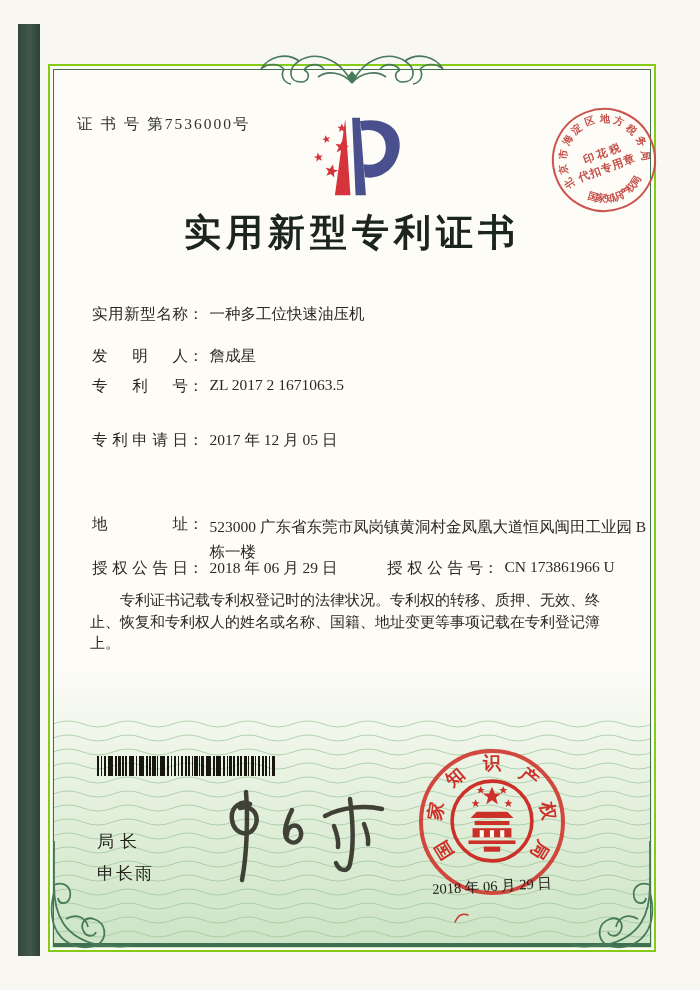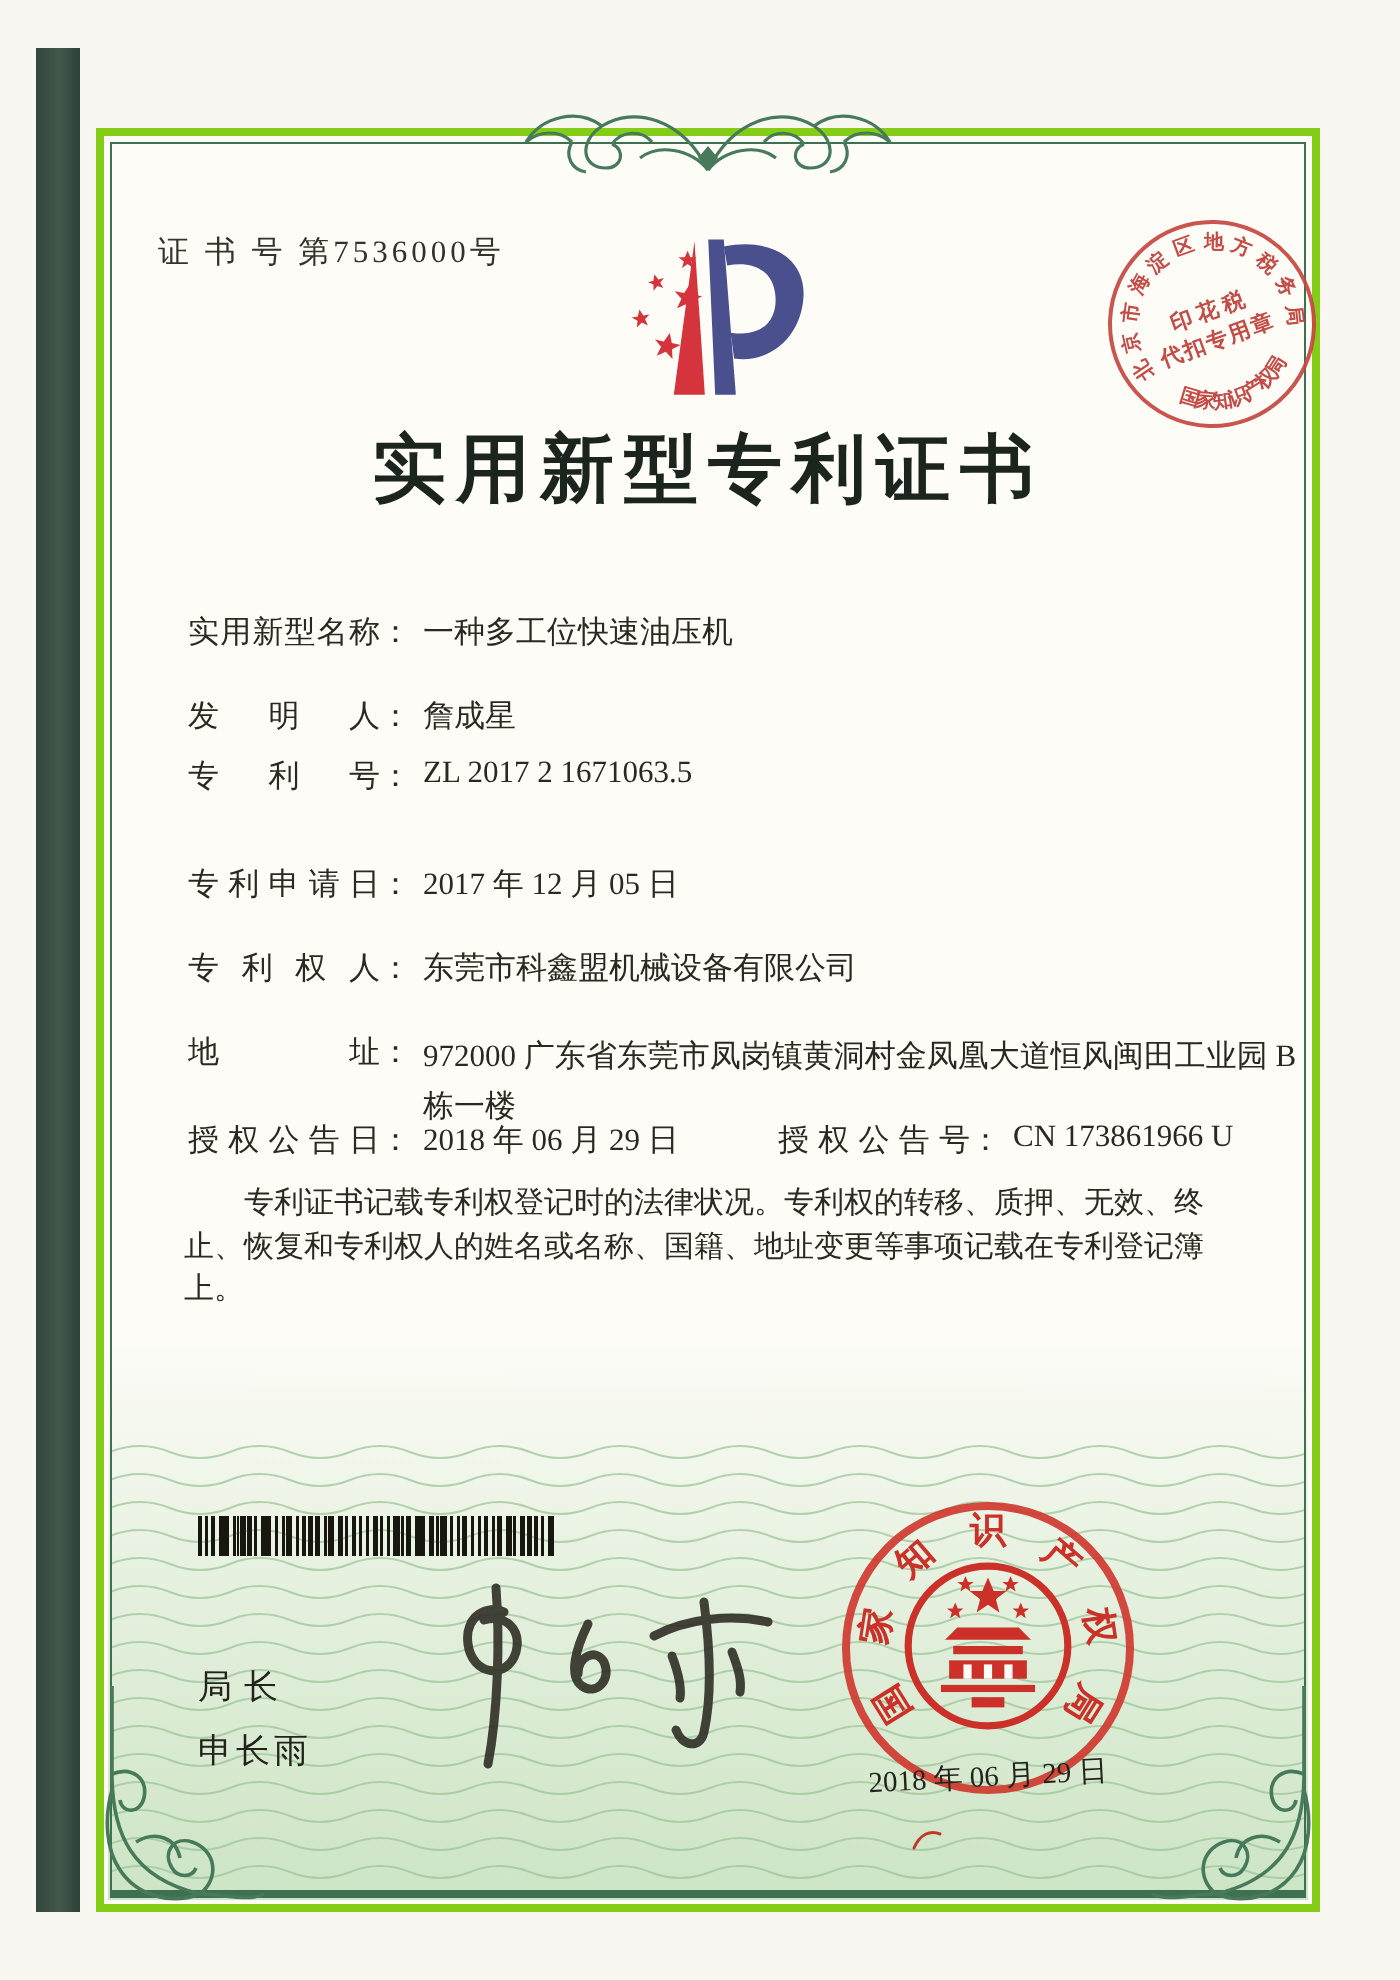--- a/index.html
+++ b/index.html
@@ -5,21 +5,21 @@
   html,body{margin:0;padding:0;}
   body{
     width:700px;height:990px;position:relative;overflow:hidden;
     background:#f8f7f1;
     font-family:"Liberation Serif","DejaVu Serif",serif;
     color:#2a2922;
   }
   .cover-strip{position:absolute;left:18px;top:24px;width:22px;height:932px;
     background:linear-gradient(90deg,#33483d,#41584b 55%,#2e4238);}
   .page{position:absolute;left:48px;top:64px;width:604px;height:884px;
-    background:#fdfcf7;border:4px solid #84cc16;}
+    background:#fdfcf7;border:2px solid #84cc16;}
   .page-inner{position:absolute;inset:3px;border:1.5px solid #3e7051;border-bottom-width:4px;pointer-events:none;}
   .tint{position:absolute;left:2px;right:2px;bottom:2px;height:280px;
     background:linear-gradient(to bottom,rgba(210,232,204,0) 0%,rgba(205,229,197,.45) 40%,rgba(196,224,188,.85) 100%);}
   .waves{position:absolute;left:3px;bottom:4px;opacity:.75;}
   .cert-no{position:absolute;left:27px;top:48px;font-size:15.5px;letter-spacing:2px;color:#33332b;}
   .logo{position:absolute;left:247px;top:50px;}
   .title{position:absolute;left:0;top:142px;width:100%;text-align:center;
     font-size:37px;font-weight:600;letter-spacing:5px;color:#1c241e;}
   
   .frow{position:absolute;left:42px;font-size:15.5px;color:#2a2820;white-space:nowrap;}
@@ -175,25 +175,22 @@
   </div>
   <div class="frow" style="top:238px">
     <span class="f-label">实用新型名称</span><span class="f-colon">：</span><span class="f-value">一种多工位快速油压机</span>
   </div>
   <div class="frow" style="top:310px">
     <span class="f-label">专利号</span><span class="f-colon">：</span><span class="f-value">ZL 2017 2 1671063.5</span>
   </div>
   <div class="frow" style="top:364px">
     <span class="f-label">专利申请日</span><span class="f-colon">：</span><span class="f-value">2017 年 12 月 05 日</span>
   </div>
-  <div class="frow" style="top:406px">
-    <span class="f-label">专利权人</span><span class="f-colon">：</span><span class="f-value">东莞市科鑫盟机械设备有限公司</span>
-  </div>
   <div class="frow" style="top:448px">
-    <span class="f-label">地址</span><span class="f-colon">：</span><span class="f-value wrap">972000 广东省东莞市凤岗镇黄洞村金凤凰大道恒风闽田工业园 B 栋一楼</span>
+    <span class="f-label">地址</span><span class="f-colon">：</span><span class="f-value wrap">523000 广东省东莞市凤岗镇黄洞村金凤凰大道恒风闽田工业园 B 栋一楼</span>
   </div>
   <div class="frow" style="top:492px">
     <span class="f-label">授权公告日</span><span class="f-colon">：</span><span class="f-value">2018 年 06 月 29 日</span>
     <span class="grant-no"><span class="f-label">授权公告号</span><span class="f-colon">：</span><span class="f-value">CN 173861966 U</span></span>
   </div>
 
   <div class="body-text">
     <p>专利证书记载专利权登记时的法律状况。专利权的转移、质押、无效、终止、恢复和专利权人的姓名或名称、国籍、地址变更等事项记载在专利登记簿上。</p>
   </div>
 

